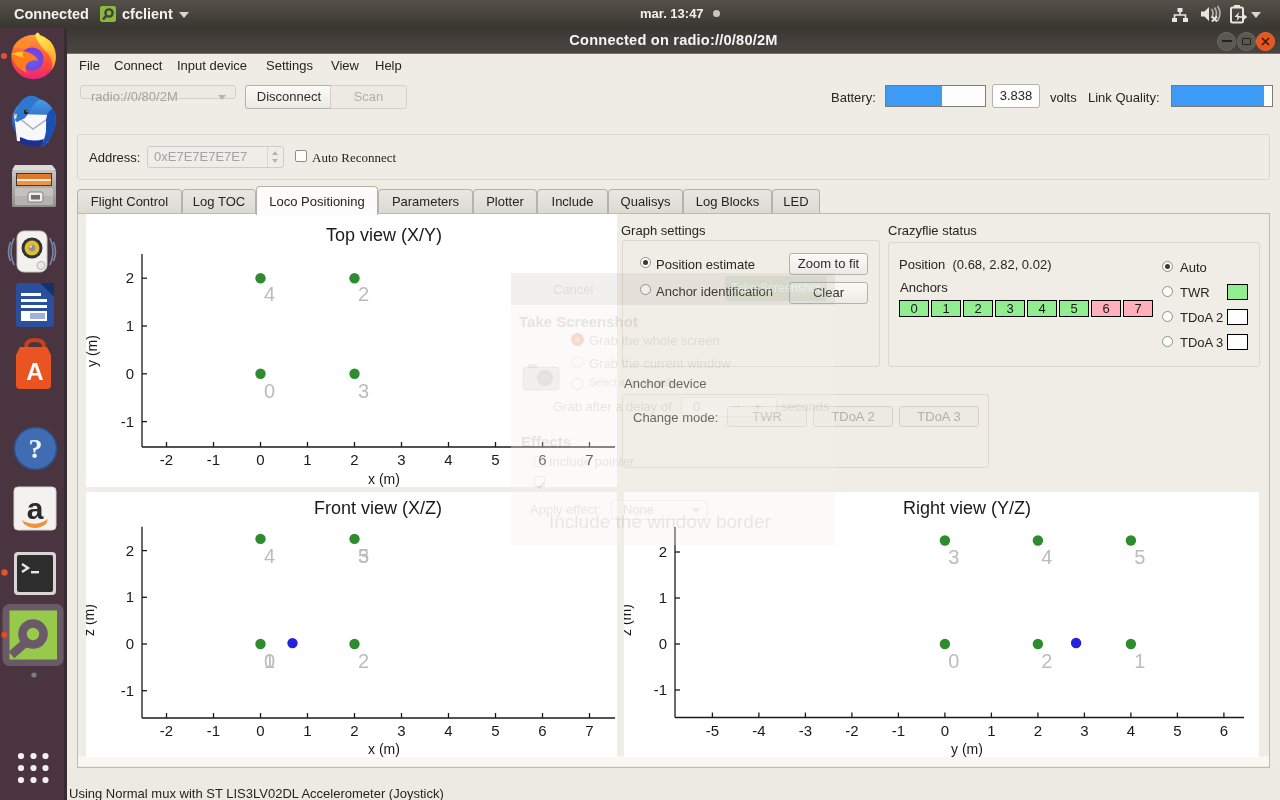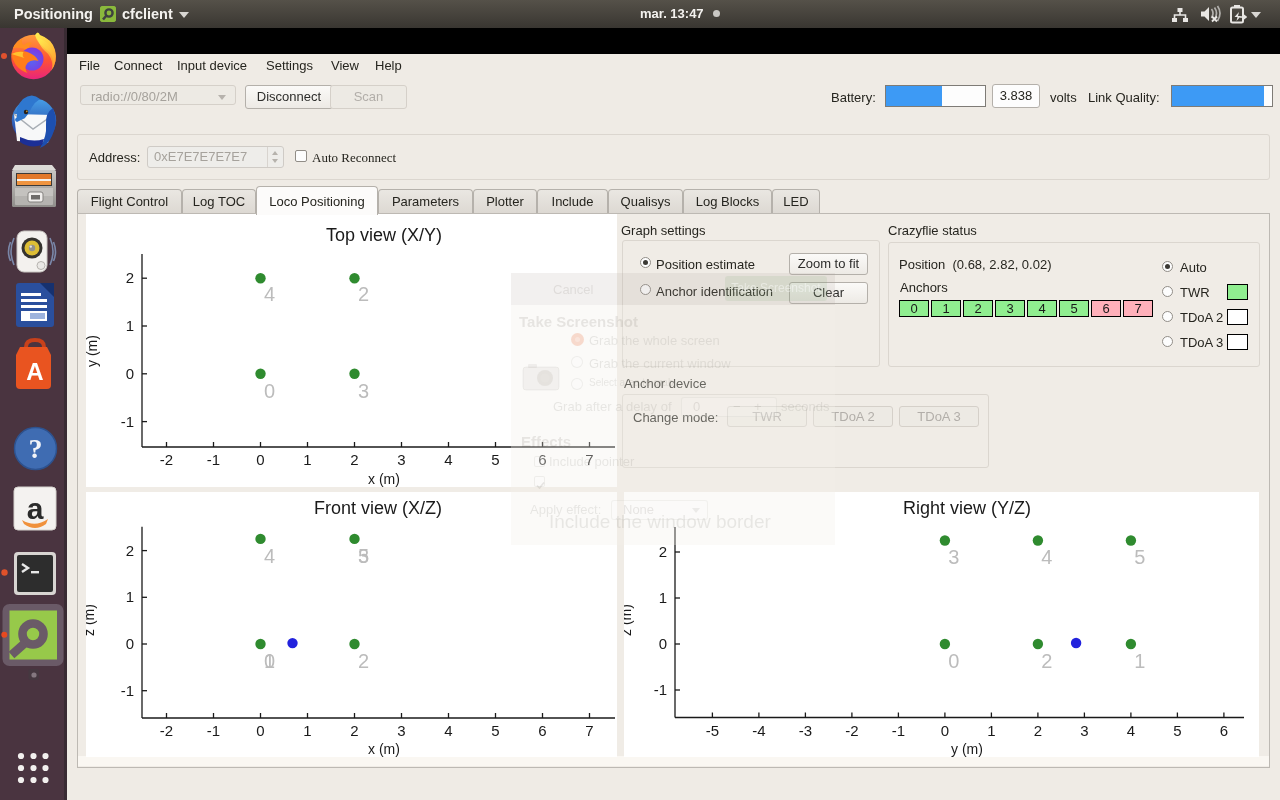--- a/index.html
+++ b/index.html
@@ -40,21 +40,21 @@
   border:1px solid #bdb9b3; z-index:1; }
 .plot { background:#ffffff; z-index:1; }
 
 #statusbar { left:67px; top:767px; width:1213px; height:33px; background:#edeae3; }
 </style>
 </head>
 <body>
 <div id="stage">
 
 <div id="topbar" class="abs">
-  <div class="abs txt" style="left:14px;top:0;font-size:14.5px;">Positioning</div>
+  <div class="abs txt" style="left:14px;top:0;font-size:14.5px;">Connected</div>
   <div class="abs" style="left:100px;top:6px;width:16px;height:16px;border-radius:3px;background:#87b839;"></div>
   <svg class="abs" style="left:100px;top:6px;" width="16" height="16" viewBox="0 0 16 16">
     <rect x="0" y="0" width="16" height="16" rx="3" fill="#8ab93c"></rect>
     <circle cx="9" cy="7" r="3.6" fill="none" stroke="#3f4240" stroke-width="2.4"></circle>
     <path d="M6.5 9.5 L3 13.5" stroke="#3f4240" stroke-width="2.6"></path>
   </svg>
   <div class="abs txt" style="left:122px;top:0;font-size:14.5px;">cfclient</div>
   <div class="abs" style="left:179px;top:12px;width:0;height:0;border-left:5px solid transparent;border-right:5px solid transparent;border-top:6px solid #d8d6d2;"></div>
   <div class="abs txt" style="left:640px;top:0;">mar. 13:47</div>
   <div class="abs" style="left:713px;top:10px;width:7px;height:7px;border-radius:50%;background:#c9c7c3;"></div>
@@ -192,30 +192,41 @@
     <circle cx="21" cy="740" r="3.1"></circle>
           <circle cx="33.5" cy="740" r="3.1"></circle>
           <circle cx="45.5" cy="740" r="3.1"></circle>
     <circle cx="21" cy="752" r="3.1"></circle>
           <circle cx="33.5" cy="752" r="3.1"></circle>
           <circle cx="45.5" cy="752" r="3.1"></circle>
   </g>
 </svg>
 </div>
 
+<div id="titlebar" class="abs">
+  <div class="abs title">Connected on radio://0/80/2M</div>
+  <div class="abs winbtn" style="left:1150px;background:#5b5853;border:1px solid #6e6b65;"></div>
+  <div class="abs" style="left:1155px;top:12.1px;width:9.5px;height:2px;background:#23211d;"></div>
+  <div class="abs winbtn" style="left:1170px;background:#5b5853;border:1px solid #6e6b65;"></div>
+  <div class="abs" style="left:1175px;top:9.5px;width:9px;height:7px;border:1.7px solid #23211d;border-radius:1px;"></div>
+  <div class="abs winbtn" style="left:1189px;background:#e9541f;border:1px solid #ef6a33;"></div>
+  <svg class="abs" style="left:1189px;top:3.5px;" width="19" height="19" viewBox="0 0 19 19">
+    <path d="M6 6 L13 13 M13 6 L6 13" stroke="#38200f" stroke-width="1.7"></path>
+  </svg>
+</div>
 <div id="appbg" class="abs"></div>
 
 <div class="abs t13" style="left:79px;top:58px;">File</div>
 <div class="abs t13" style="left:114px;top:58px;">Connect</div>
 <div class="abs t13" style="left:177px;top:58px;">Input device</div>
 <div class="abs t13" style="left:266px;top:58px;">Settings</div>
 <div class="abs t13" style="left:331px;top:58px;">View</div>
 <div class="abs t13" style="left:375px;top:58px;">Help</div>
 
-<div class="abs btn-dis" style="left:80px;top:85px;width:156px;height:20px;text-align:left;line-height:21px;">
+<div class="abs btn-dis" style="left:80px;top:85px;width:156px;height:14px;text-align:left;line-height:21px;">
   <span style="padding-left:10px;color:#a6a29c;">radio://0/80/2M</span>
   <div class="abs" style="right:9px;top:9px;width:0;height:0;border-left:4px solid transparent;border-right:4px solid transparent;border-top:5px solid #b6b2ac;"></div>
 </div>
 <div class="abs btn" style="left:245px;top:85px;width:88px;height:24px;line-height:22px;">Disconnect</div>
 <div class="abs btn-dis" style="left:330px;top:85px;width:77px;height:24px;line-height:22px;">Scan</div>
 <div class="abs t13" style="left:831px;top:90px;">Battery:</div>
 <div class="abs" style="left:885px;top:85px;width:101px;height:22px;border:1px solid #7e7b76;background:#fdfdfd;">
   <div style="width:56px;height:100%;background:#3d9af5;"></div>
 </div>
 <div class="abs" style="left:992px;top:84px;width:48px;height:24px;border:1px solid #b4b0aa;border-radius:3px;background:#fdfdfd;">
@@ -245,20 +256,23 @@
 <div class="abs tab tabsel" style="left:256px;width:122px;">Loco Positioning</div>
 <div class="abs tab" style="left:378px;width:95px;">Parameters</div>
 <div class="abs tab" style="left:473px;width:64px;">Plotter</div>
 <div class="abs tab" style="left:537px;width:71px;">Include</div>
 <div class="abs tab" style="left:608px;width:75px;">Qualisys</div>
 <div class="abs tab" style="left:683px;width:89px;">Log Blocks</div>
 <div class="abs tab" style="left:772px;width:48px;">LED</div>
 
 <div class="abs" style="left:78px;top:756px;width:1191px;height:10px;background:#faf7f2;z-index:1;"></div>
 
+<div id="statusbar" class="abs">
+  <div class="t13" style="position:absolute;left:2px;top:19px;">Using Normal mux with ST LIS3LV02DL Accelerometer (Joystick)</div>
+</div>
 
 <svg class="abs plot" style="left:86px;top:214px;" width="531" height="273" viewBox="0 0 531 273">
   <g font-family="Liberation Sans, sans-serif" fill="#1a1a1a">
     <text x="298" y="27" font-size="18" text-anchor="middle">Top view (X/Y)</text>
     <text x="298" y="270" font-size="14" text-anchor="middle">x (m)</text>
     <text x="11" y="137" font-size="14" text-anchor="middle" transform="rotate(-90 11 137)">y (m)</text>
     <g font-size="15" text-anchor="middle">
       <text x="80.5" y="251">-2</text>
           <text x="127.5" y="251">-1</text>
       <text x="174.5" y="251">0</text>

